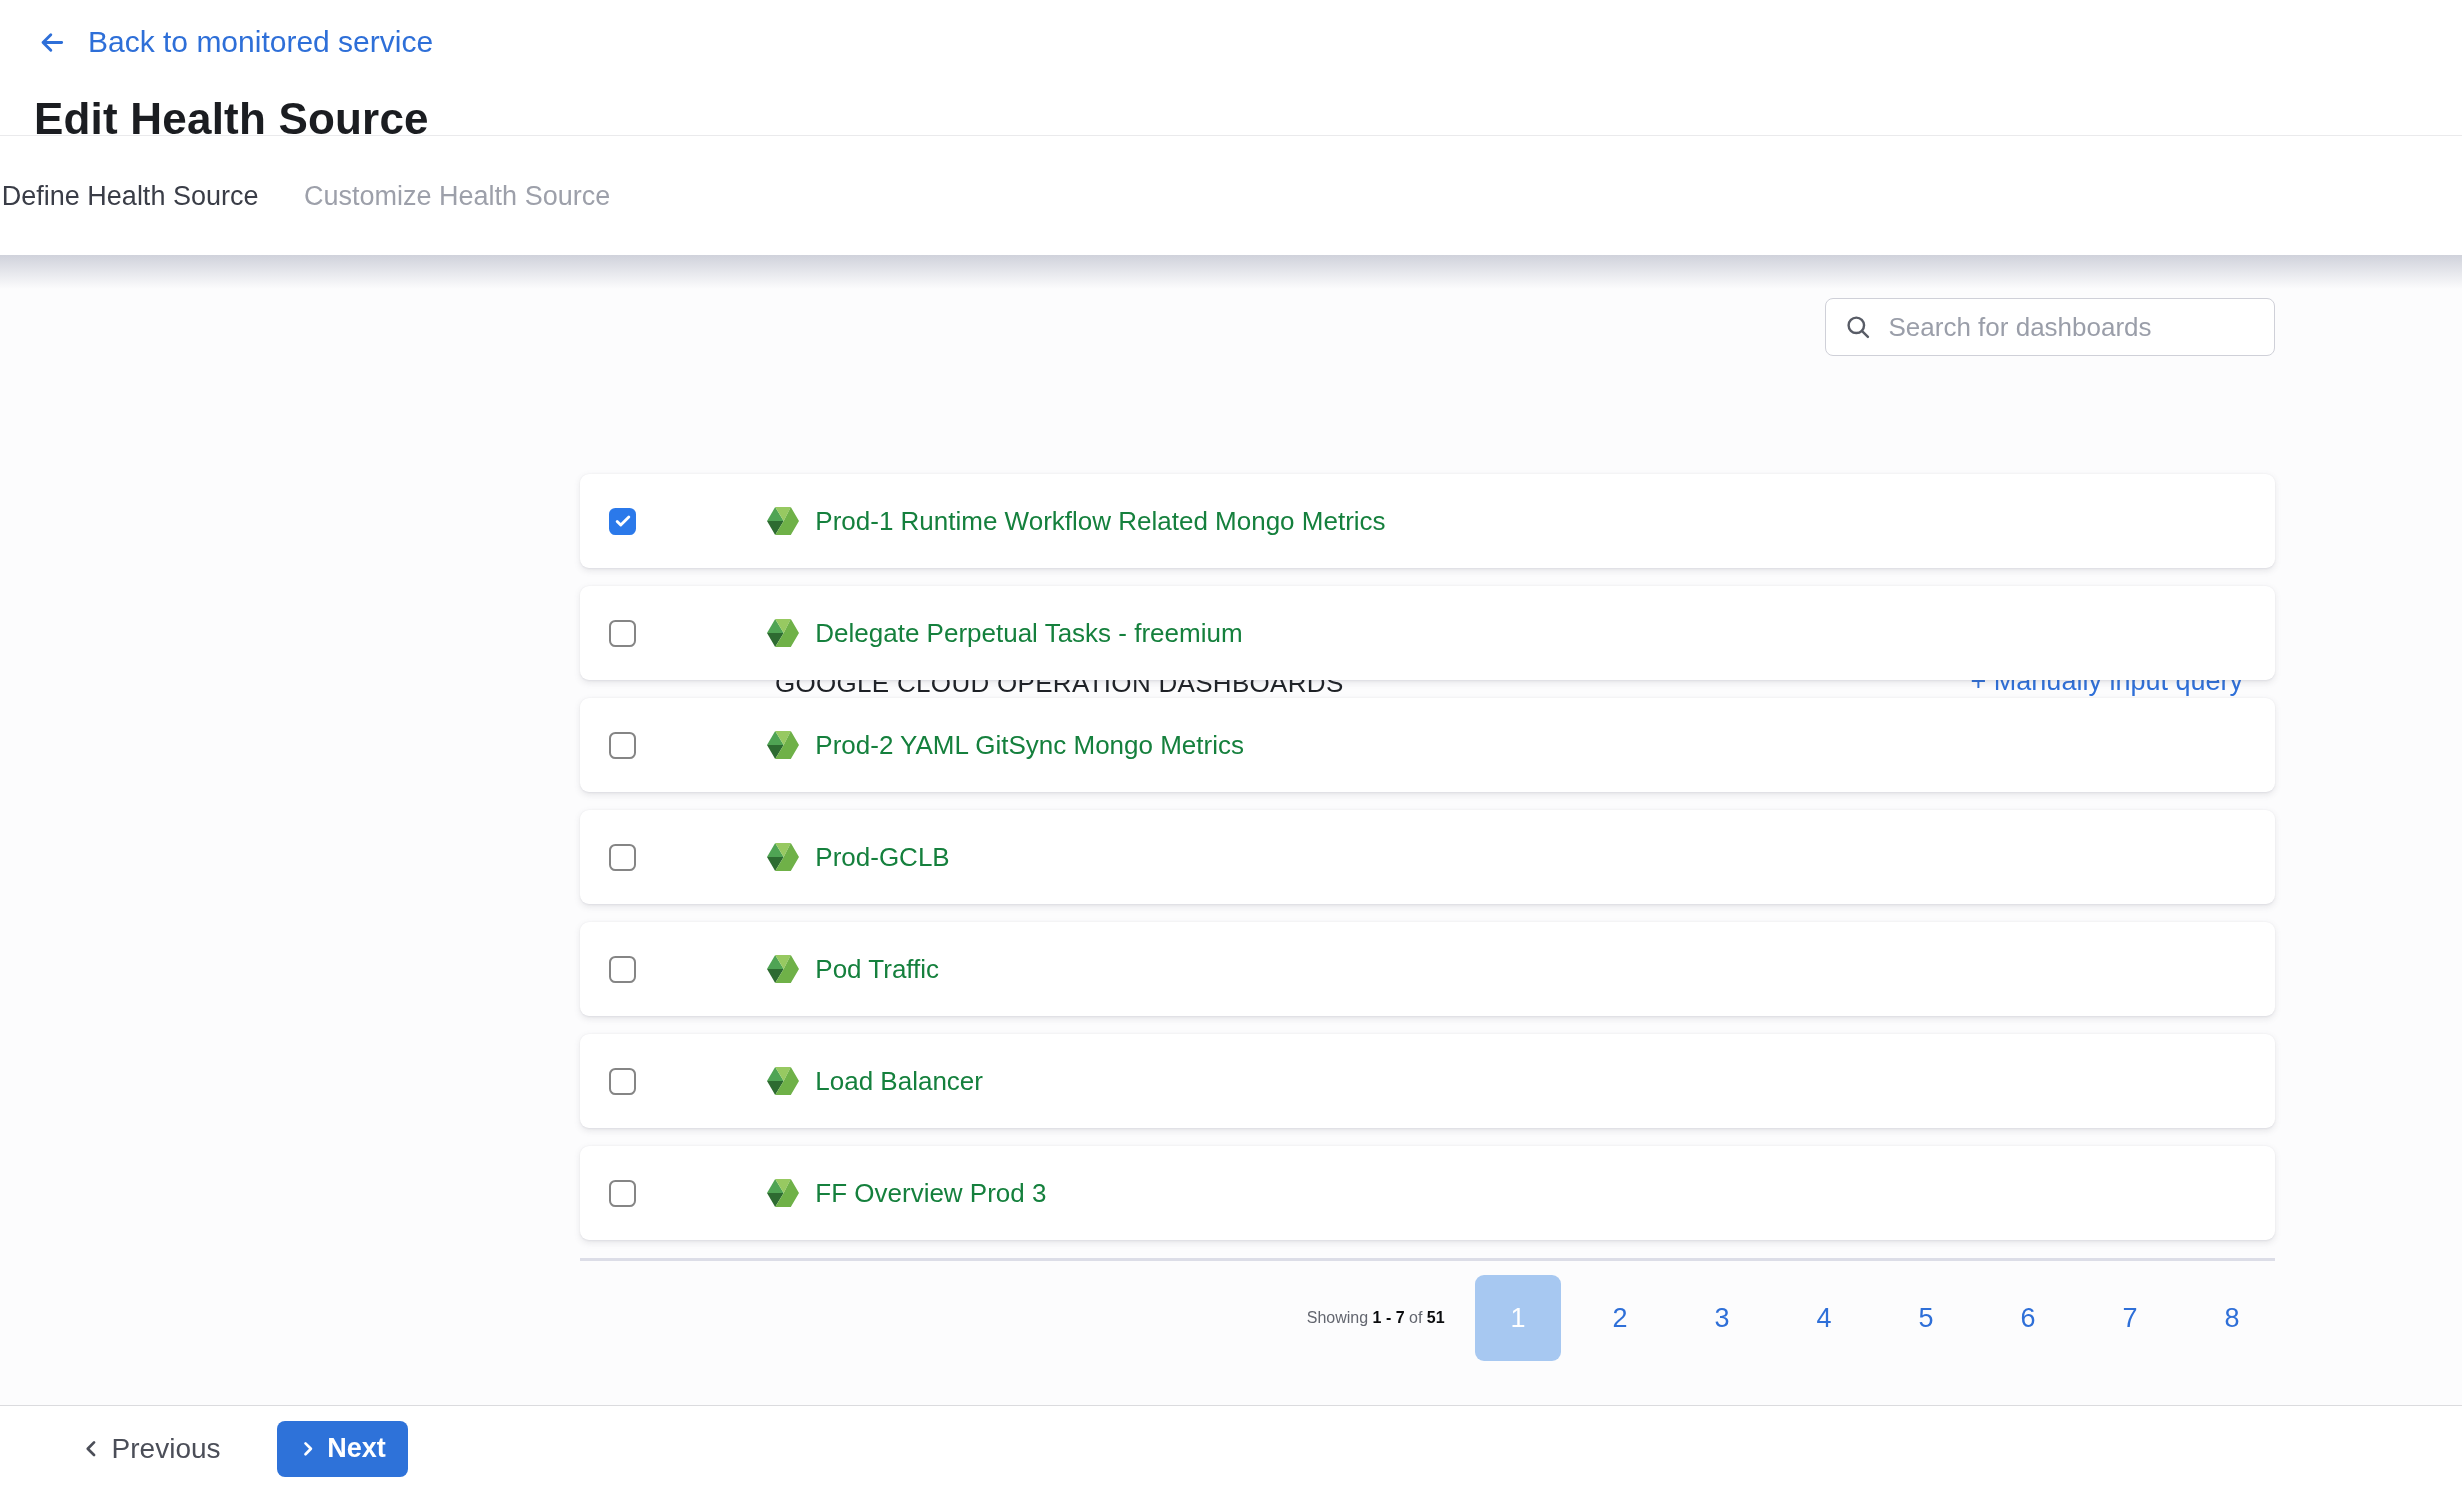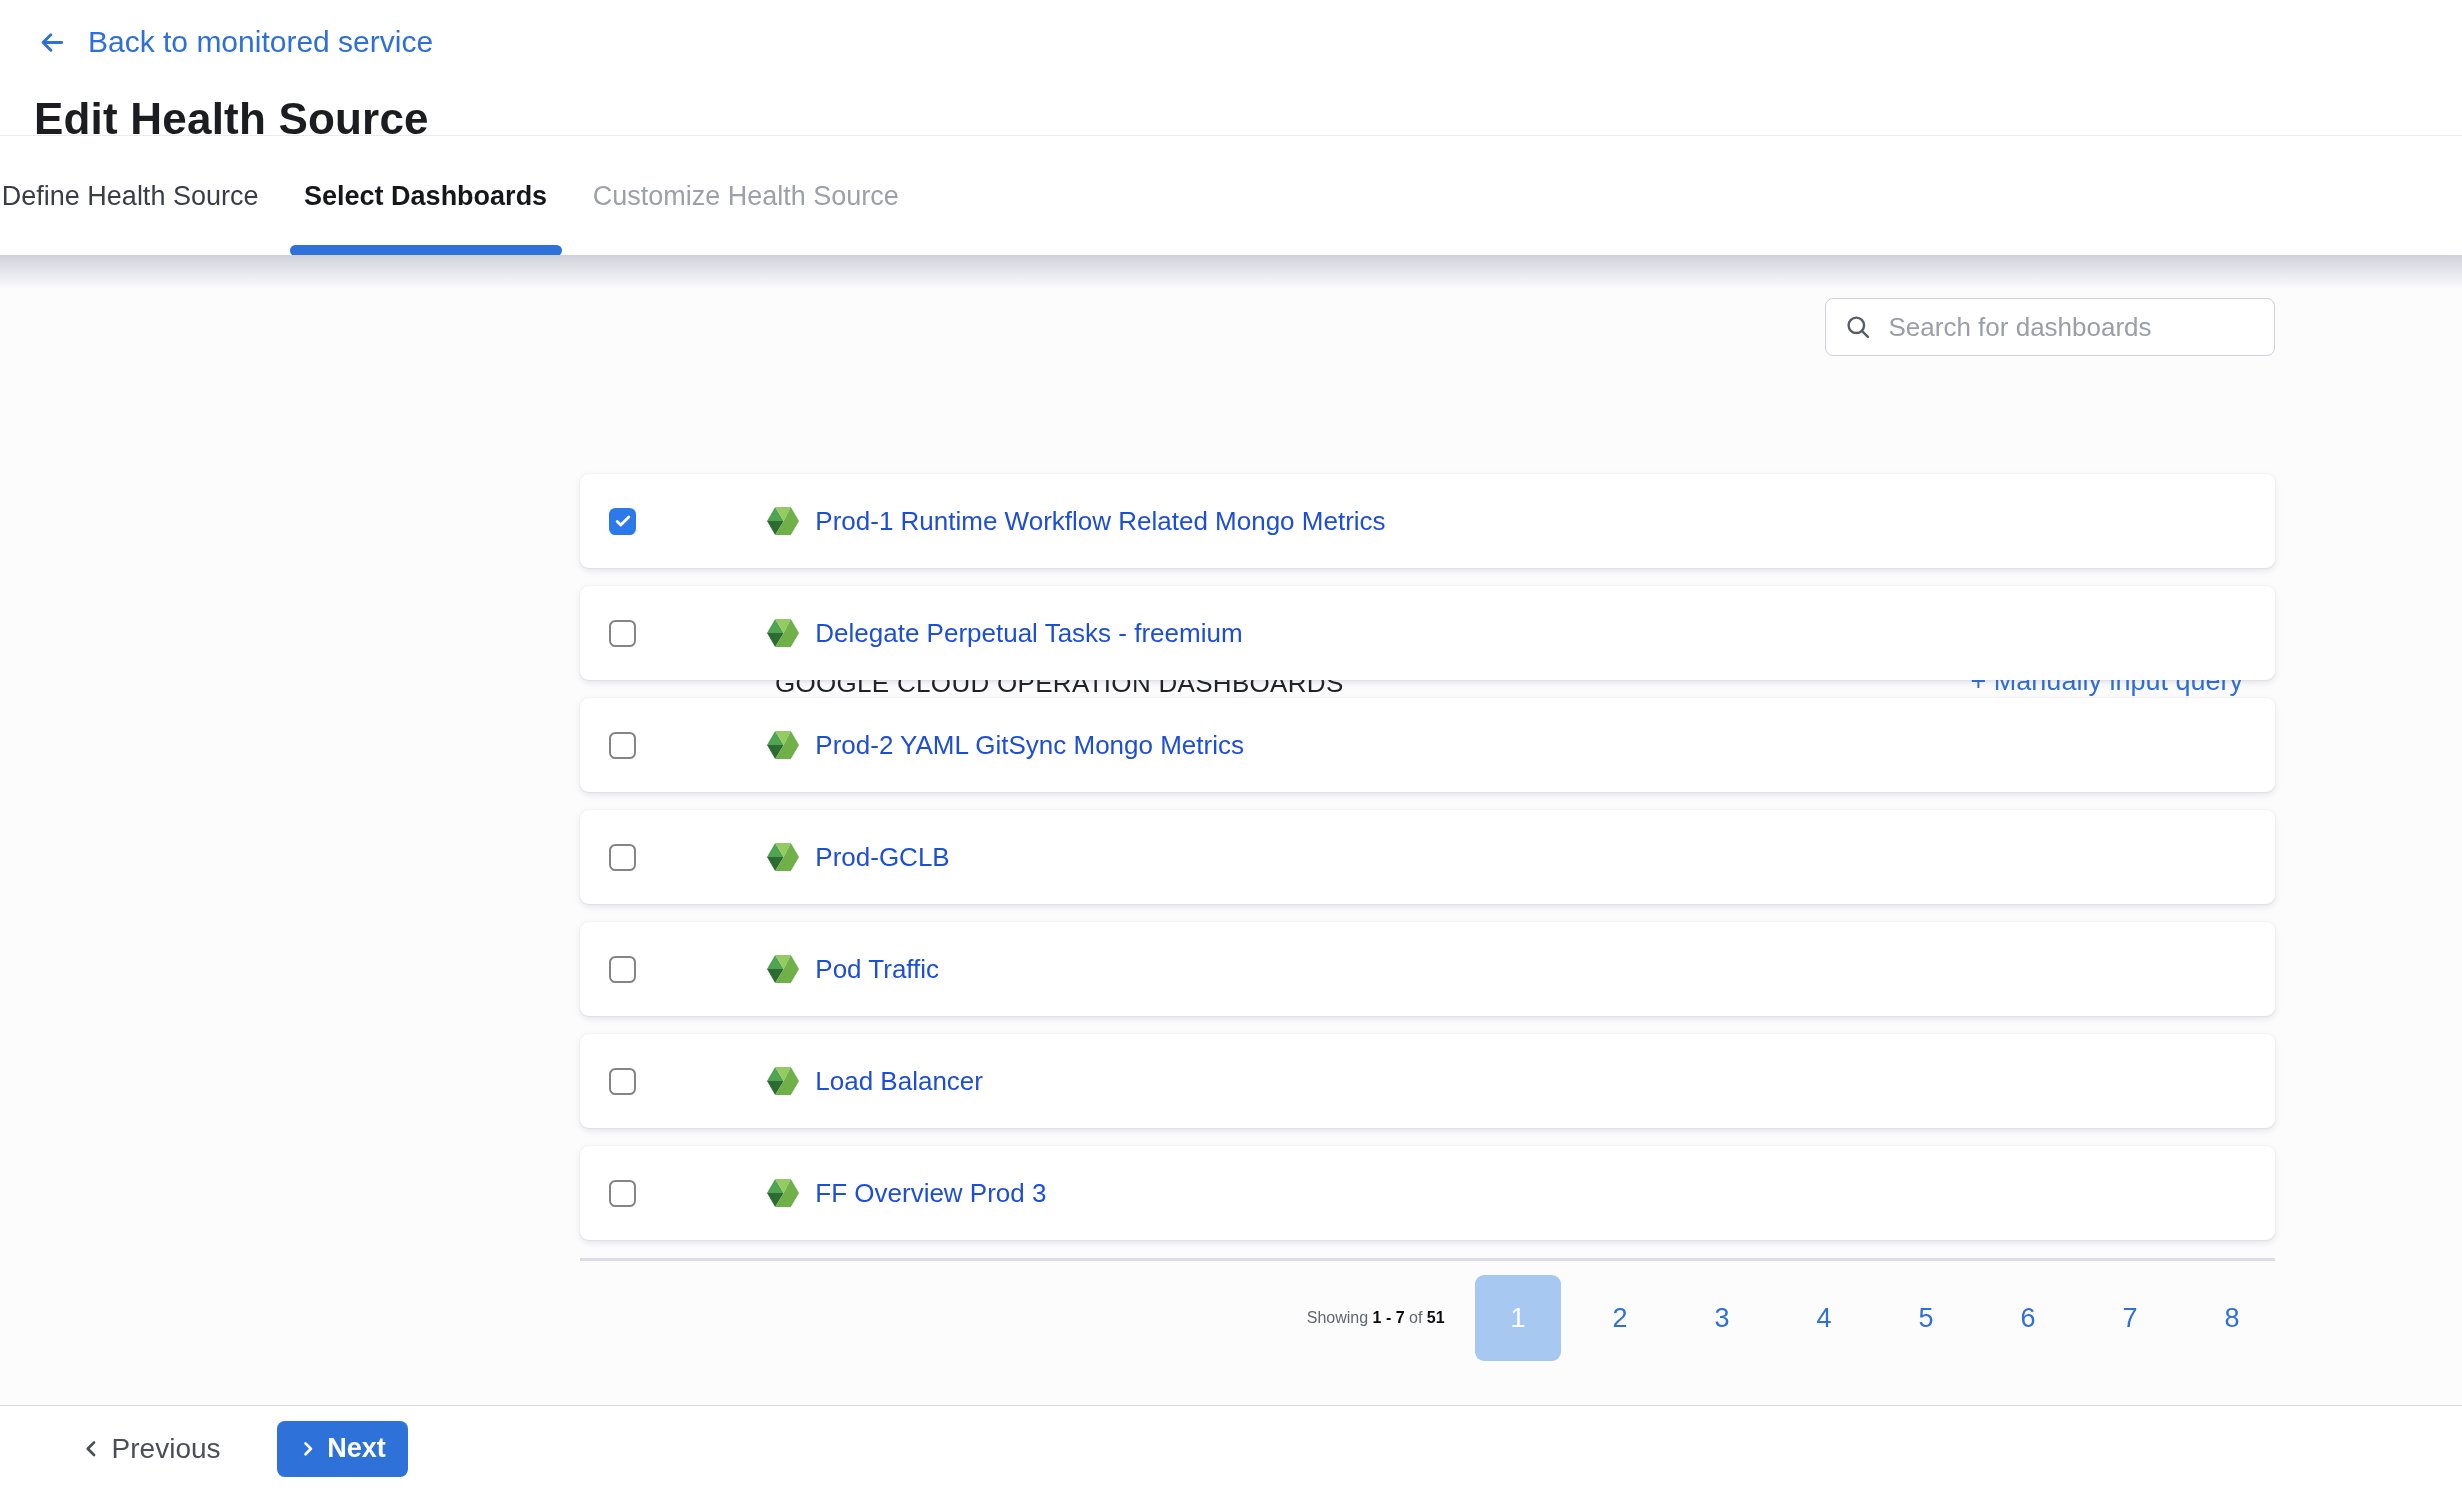--- a/index.html
+++ b/index.html
@@ -42,21 +42,21 @@
   .dash-list{position:absolute;top:219px;left:580px;width:1695px;}
   .dash-row{height:94px;margin-bottom:18px;background:#fff;border-radius:9px;
             box-shadow:0 0.9px 1.8px rgba(40,41,61,.06), 0 2.7px 6.3px rgba(96,97,112,.14);
             display:flex;align-items:center;padding-left:29px;box-sizing:border-box;cursor:pointer;}
   .checkbox{width:27px;height:27px;box-sizing:border-box;border:2.7px solid #858585;border-radius:6.3px;
             background:#fff;flex:0 0 auto;display:flex;align-items:center;justify-content:center;cursor:pointer;}
   .checkbox svg{display:none;}
   .checkbox.checked{background:var(--checkbox);border-color:var(--checkbox);}
   .checkbox.checked svg{display:block;}
   .hex-icon{margin-left:130px;flex:0 0 auto;display:flex;}
-  .dash-label{margin-left:15.3px;font-size:26px;color:#1d4ed8;}
+  .dash-label{margin-left:15.3px;font-size:26px;color:#15803d;}
   .list-bottom-divider{height:2.7px;background:#DCDDE7;margin-top:0;}
 
   .pagination{position:absolute;top:1020px;right:187px;display:flex;align-items:center;gap:16px;}
   .showing{font-size:16px;color:#63666F;margin-right:14.4px;white-space:nowrap;}
   .showing b{color:#0B0C0E;}
   .page-cell{width:86px;height:86px;display:flex;align-items:center;justify-content:center;
              font-size:27px;color:var(--link);border-radius:9px;cursor:pointer;}
   .page-cell.active{background:var(--active_page_bg);color:#fff;}
 
   
@@ -77,21 +77,20 @@
       <svg width="32" height="29" viewBox="0 0 24 24">
         <path d="M20 12H4.6 M11 5.6L4.6 12l6.4 6.4" fill="none" stroke="#2E6FD8" stroke-width="2.4" stroke-linecap="round" stroke-linejoin="round"></path>
       </svg>
       <span class="back-label">Back to monitored service</span>
     </div>
     <div class="page-title">Edit Health Source</div>
   </div>
 
   <div class="tabbar">
     <div class="tab">Define Health Source</div>
-    <div class="tab active">Select Dashboards</div>
     <div class="tab disabled">Customize Health Source</div>
   </div>
 
   <div class="content">
     <div class="tab-shadow"></div>
 
     <div class="searchbox">
       <svg width="29" height="29" viewBox="0 0 24 24">
         <circle cx="10.2" cy="10.2" r="6.4" fill="none" stroke="#585C66" stroke-width="2"></circle>
         <path d="M15.2 15.2l4.6 4.6" stroke="#585C66" stroke-width="2" stroke-linecap="round"></path>

